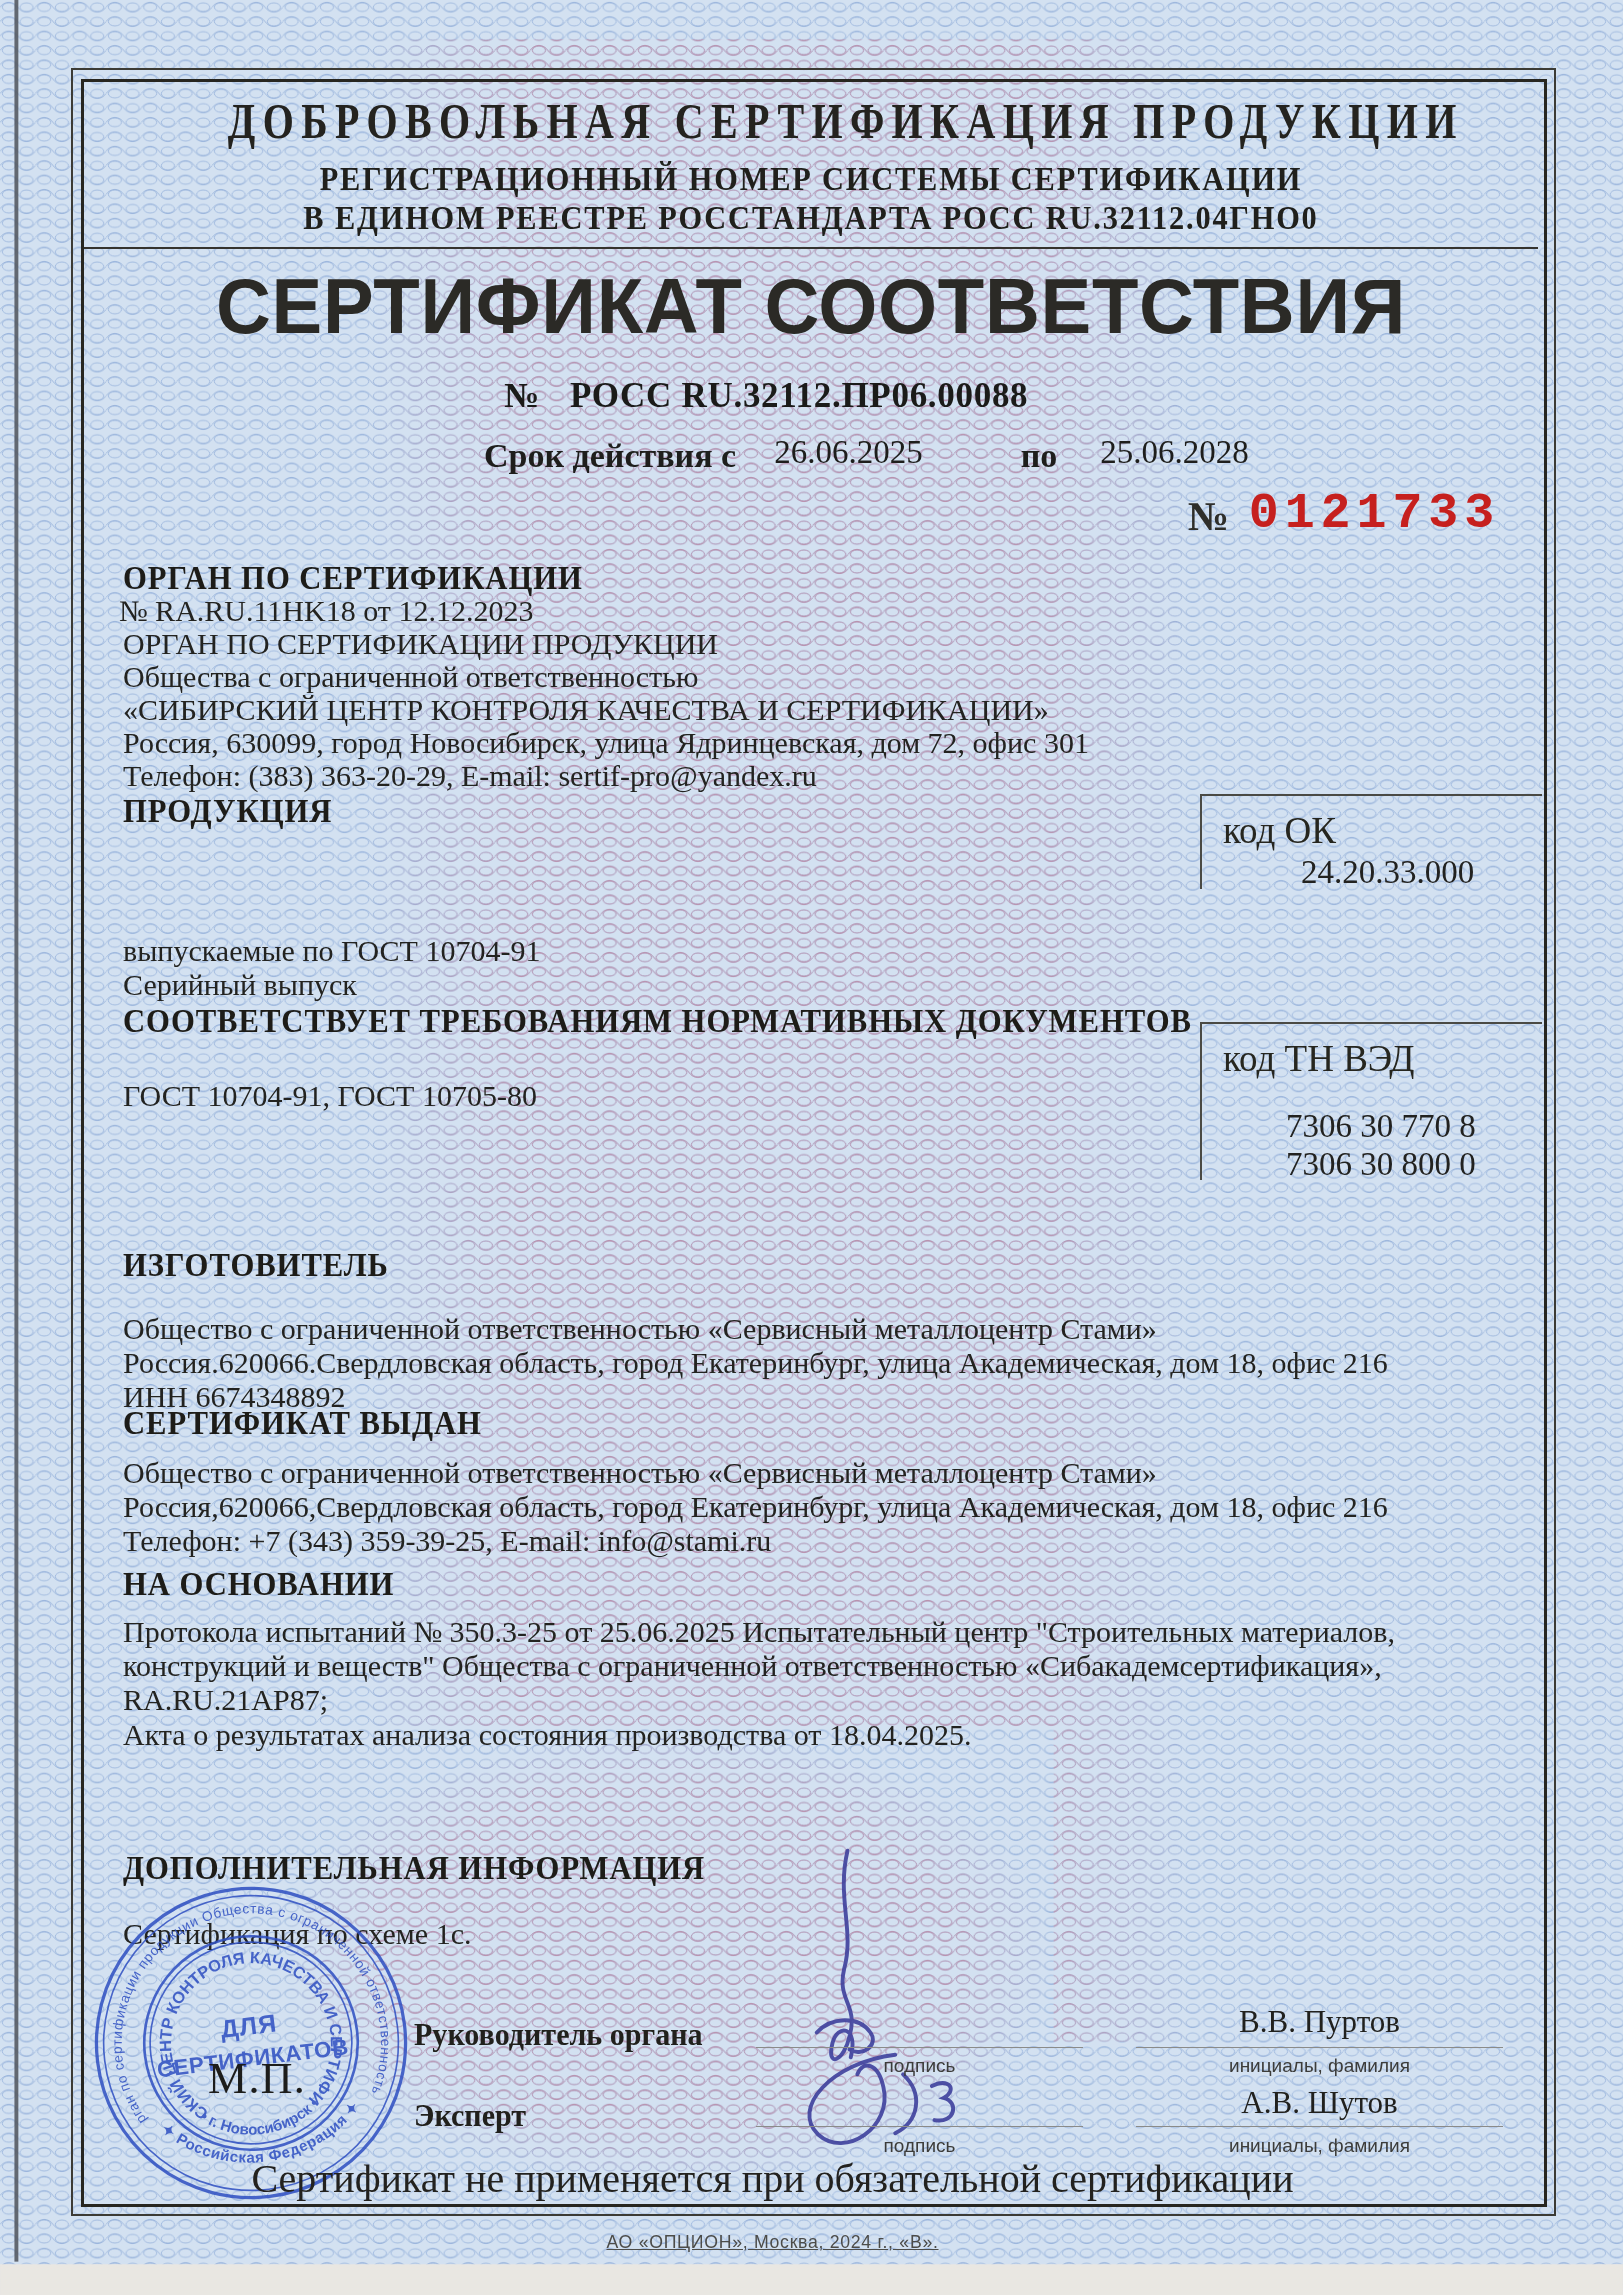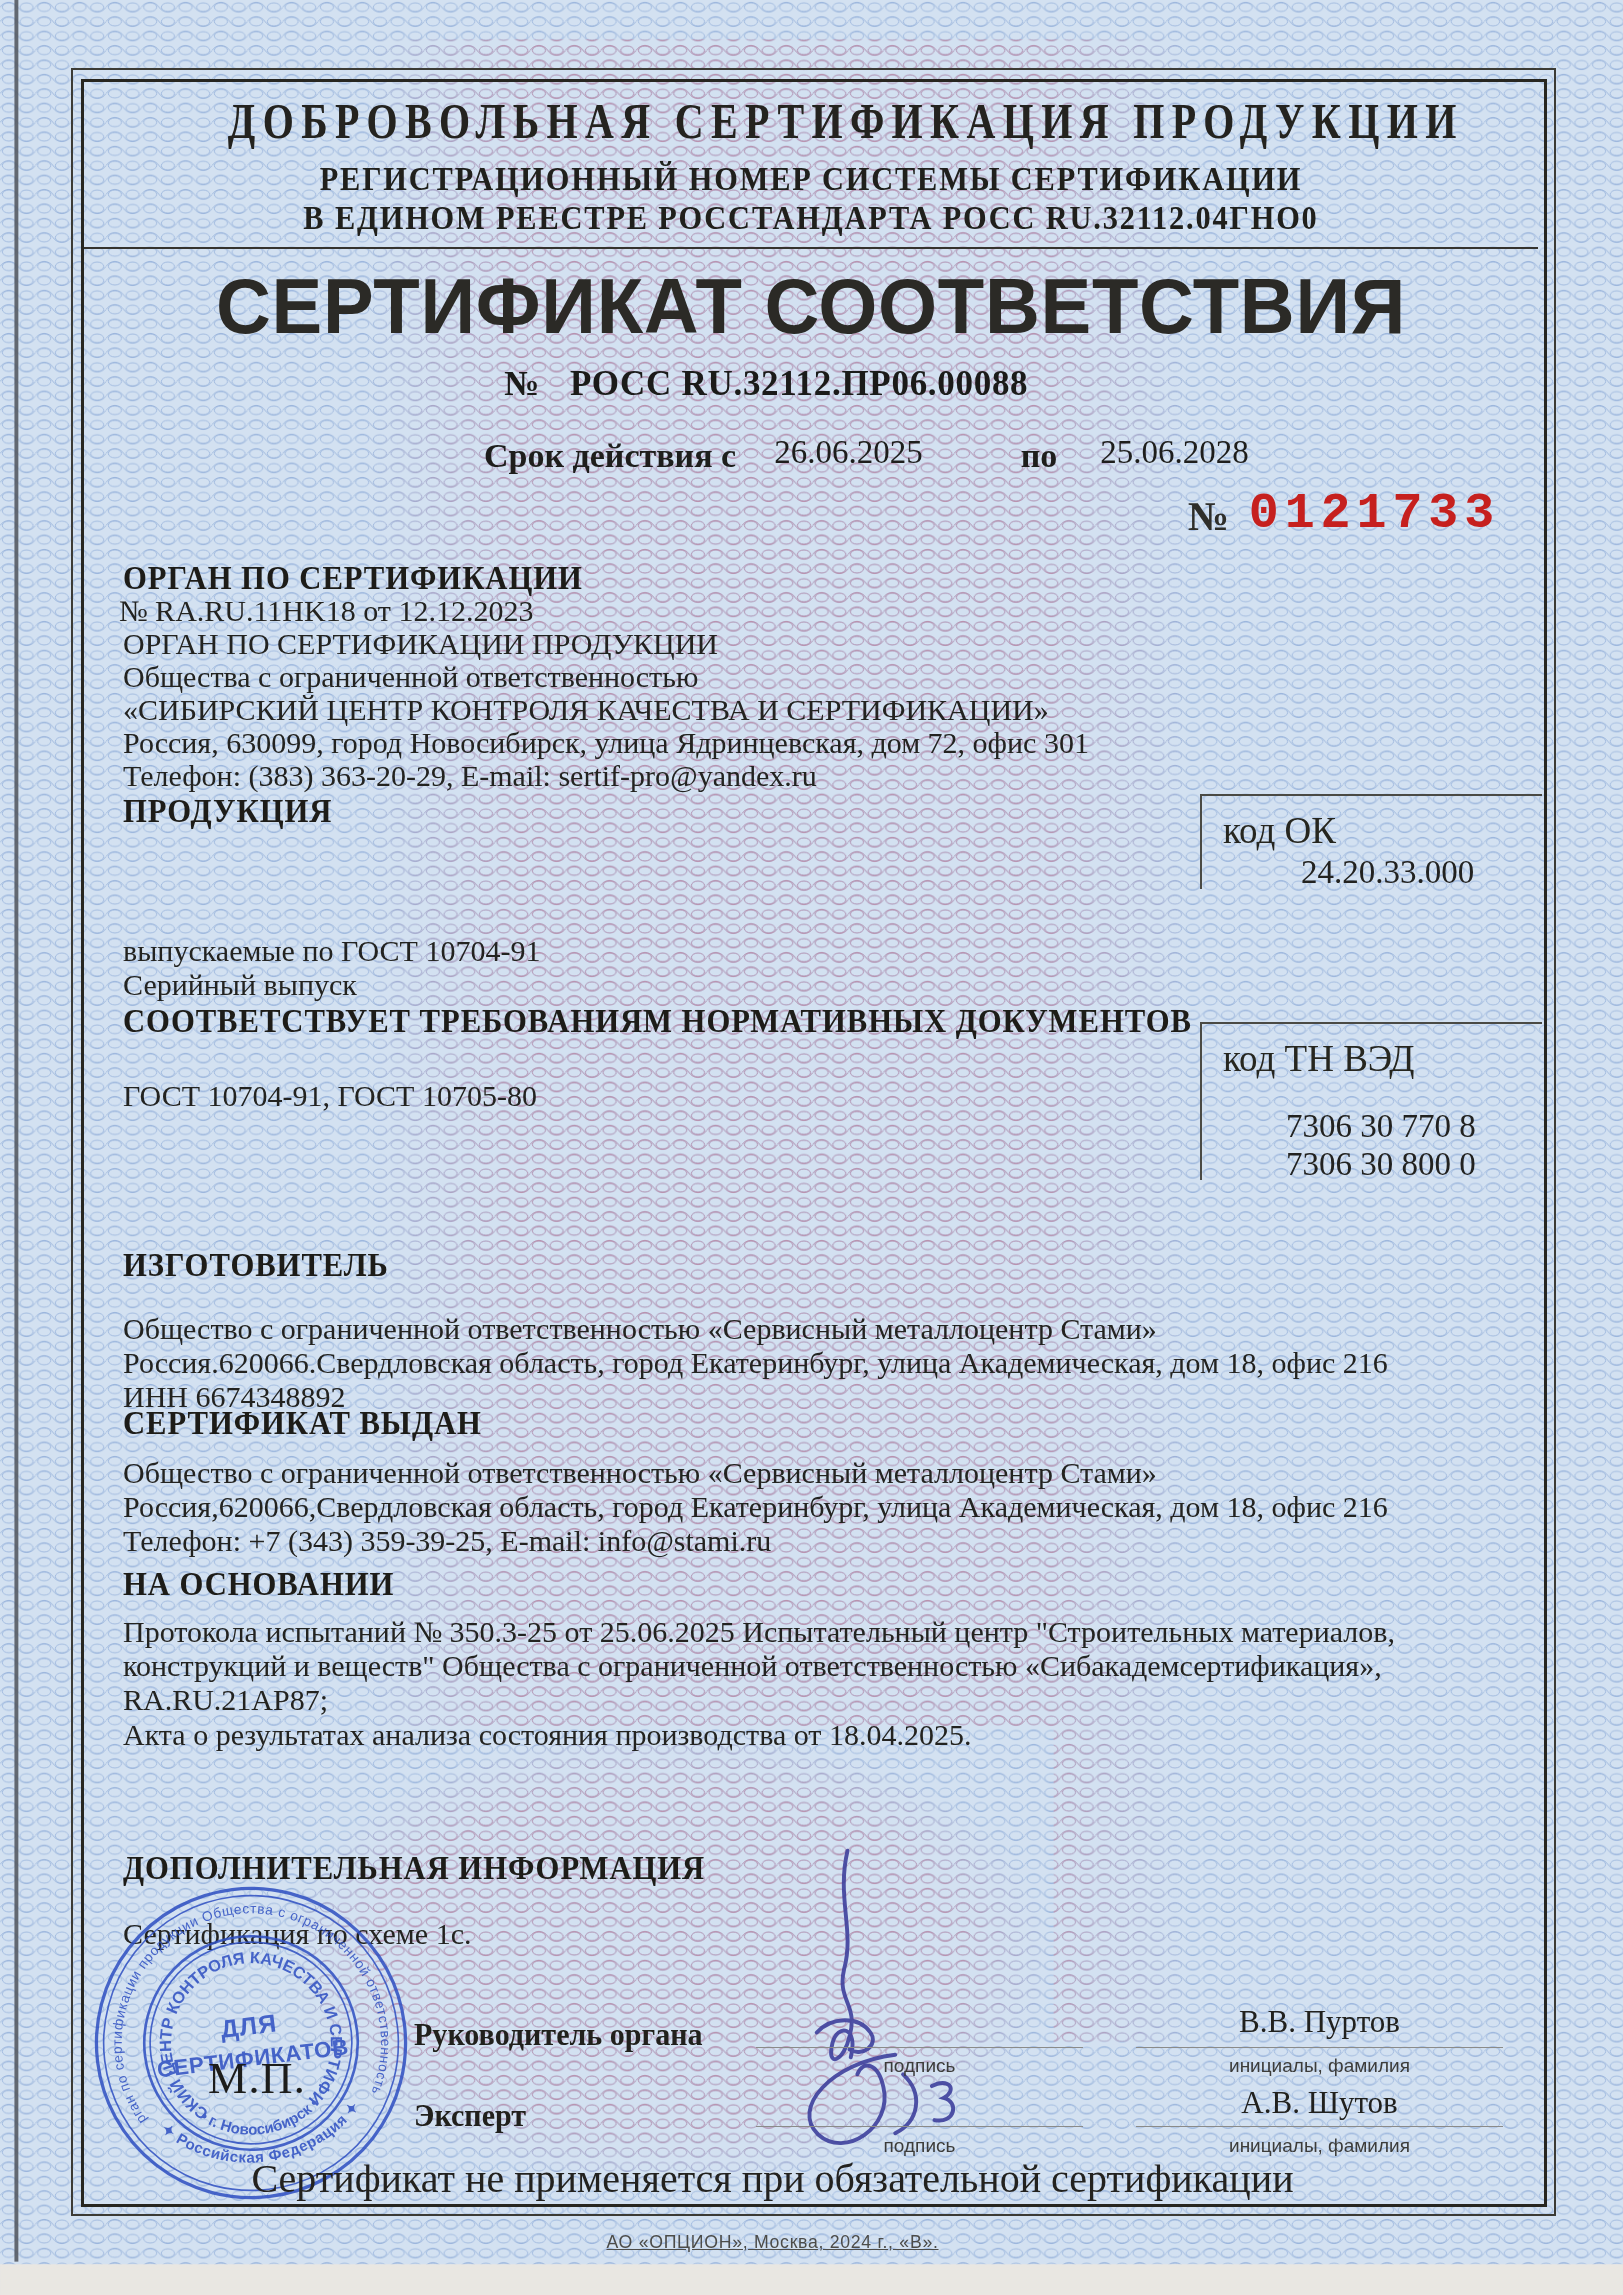--- a/index.html
+++ b/index.html
@@ -83,21 +83,21 @@
 
   <div class="frame-outer"></div>
   <div class="frame-inner"></div>
 
   <div class="abs ctr hdr1" style="left:82px;top:92px;width:1458px;">ДОБРОВОЛЬНАЯ СЕРТИФИКАЦИЯ ПРОДУКЦИИ</div>
   <div class="abs ctr hdr2" style="left:82px;top:161px;width:1458px;">РЕГИСТРАЦИОННЫЙ НОМЕР СИСТЕМЫ СЕРТИФИКАЦИИ</div>
   <div class="abs ctr hdr2" style="left:82px;top:200px;width:1458px;">В ЕДИНОМ РЕЕСТРЕ РОССТАНДАРТА  РОСС RU.32112.04ГНО0</div>
   <div class="hsep"></div>
   <div class="abs ctr title" style="left:82px;top:261px;width:1458px;">СЕРТИФИКАТ СООТВЕТСТВИЯ</div>
 
-  <div class="abs num-row" style="left:504px;top:364px;">
+  <div class="abs num-row" style="left:504px;top:376px;">
     <span>№</span><span style="display:inline-block;width:30px;"></span><span>РОСС  RU.32112.ПР06.00088</span>
   </div>
 
   <div class="abs validity" style="left:484px;top:437px;">
     <b>Срок действия  с</b><span style="display:inline-block;width:38px;"></span><span class="raised">26.06.2025</span><span style="display:inline-block;width:98px;"></span><b>по</b><span style="display:inline-block;width:43px;"></span><span class="raised">25.06.2028</span>
   </div>
 
   <div class="abs" style="left:1188px;top:488px;">
     <span class="serial-no">№</span><span style="display:inline-block;width:19.6px;"></span><span class="serial-digits" style="color:#c6201e;position:relative;top:-3.3px;">0121733</span>
   </div>

